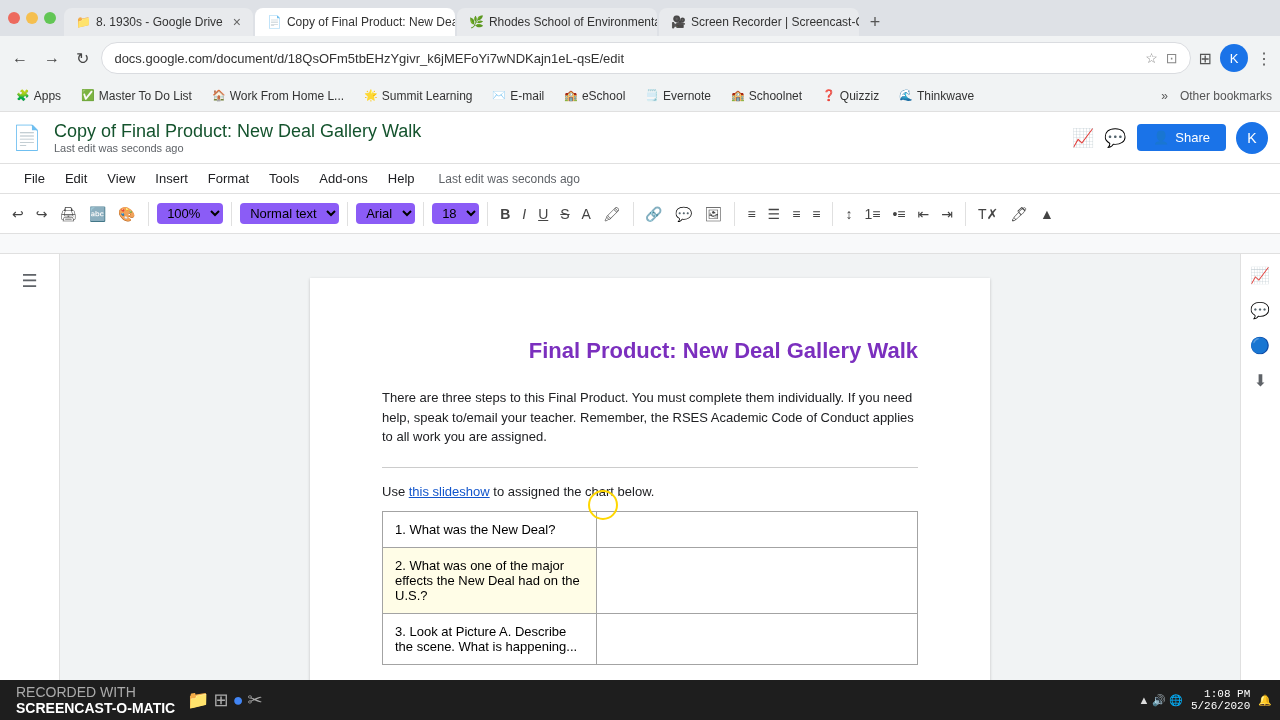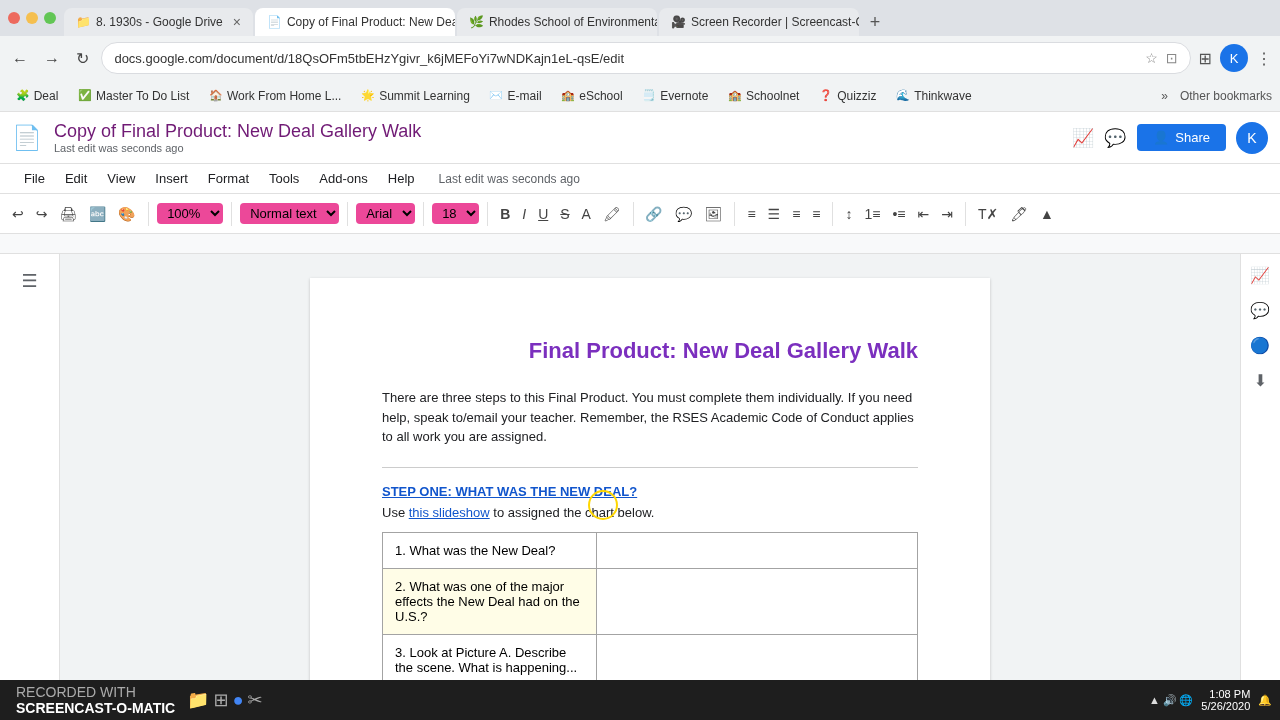--- a/index.html
+++ b/index.html
@@ -82,21 +82,21 @@
       background: #fff;
       height: 52px;
       display: flex;
       align-items: center;
       padding: 0 12px;
       gap: 12px;
       border-bottom: 1px solid #e0e0e0;
     }
     .docs-logo { font-size: 24px; color: #4285f4; }
     .docs-title-area { flex: 1; }
-    .docs-title { font-size: 18px; color: #701a75; font-weight: 400; }
+    .docs-title { font-size: 18px; color: #14532d; font-weight: 400; }
     .docs-subtitle { font-size: 11px; color: #5f6368; }
     .docs-header-right { display: flex; align-items: center; gap: 10px; }
     .share-btn {
       background: #1a73e8; color: #fff; border: none; border-radius: 4px;
       padding: 6px 16px; font-size: 13px; cursor: pointer; display: flex; align-items: center; gap: 6px;
     }
     .docs-avatar {
       width: 32px; height: 32px; border-radius: 50%; background: #1a73e8;
       color: #fff; font-size: 14px; display: flex; align-items: center; justify-content: center;
     }
@@ -124,21 +124,21 @@
       padding: 0 8px;
       gap: 4px;
       border-bottom: 1px solid #e0e0e0;
     }
     .toolbar-btn {
       padding: 2px 4px; border: none; background: none; cursor: pointer;
       font-size: 14px; color: #444; border-radius: 3px;
     }
     .toolbar-separator { width: 1px; height: 24px; background: #e0e0e0; margin: 0 4px; }
     .toolbar-select {
-      border: none; background: #ec4899; border-radius: 4px; padding: 2px 6px;
+      border: none; background: #8b5cf6; border-radius: 4px; padding: 2px 6px;
       font-size: 13px; cursor: pointer;
     }
     .bold-btn { font-weight: bold; }
     .italic-btn { font-style: italic; }
     .underline-btn { text-decoration: underline; }
 
     
     .ruler { background: #f8f9fa; height: 20px; border-bottom: 1px solid #e0e0e0; }
 
     
@@ -206,21 +206,21 @@
 
     
     .taskbar {
       position: fixed; bottom: 0; left: 0; right: 0;
       height: 40px; background: #1e1e1e;
       display: flex; align-items: center; padding: 0 8px; gap: 4px;
     }
     .taskbar-left { display: flex; gap: 4px; align-items: center; flex: 1; }
     .taskbar-item { padding: 2px 8px; cursor: pointer; font-size: 11px; color: #fff; border-radius: 4px; }
     .taskbar-right { display: flex; align-items: center; gap: 8px; font-size: 11px; color: #ddd; }
-    .taskbar-clock { font-size: 11px; color: #fff; text-align: right; }
+    .taskbar-clock { font-size: 11px; color: #fff; text-align: right; font-family: Liberation Mono, monospace; }
 
     
     .highlight-circle {
       position: absolute;
       width: 30px; height: 30px;
       border: 2px solid #ffd700;
       border-radius: 50%;
       pointer-events: none;
     }
   </style>
@@ -274,21 +274,21 @@
       <span class="toolbar-icon">
         <div class="profile-circle">K</div>
       </span>
       <span class="toolbar-icon">⋮</span>
     </div>
   </div>
 
   <div class="bookmarks-bar">
     <div class="bookmark-item">
       <span class="bk-icon">🧩</span>
-      <span>Deal</span>
+      <span>Apps</span>
     </div>
     <div class="bookmark-item">
       <span class="bk-icon">✅</span>
       <span>Master To Do List</span>
     </div>
     <div class="bookmark-item">
       <span class="bk-icon">🏠</span>
       <span>Work From Home L...</span>
     </div>
     <div class="bookmark-item">
@@ -414,21 +414,20 @@
 
       <div class="document-area">
         <div class="doc-page">
 
           <div class="doc-title">Final Product: New Deal Gallery Walk</div>
 
           <p class="doc-body-text">There are three steps to this Final Product. You must complete them individually. If you need help, speak to/email your teacher.  Remember, the RSES Academic Code of Conduct applies to all work you are assigned.</p>
 
           <hr class="doc-divider">
 
-          <div class="step-heading">STEP ONE: WHAT WAS THE NEW DEAL?</div>
 
           <p class="step-desc">
             <span>Use </span><span class="step-link">this slideshow</span><span> to assigned the chart below.</span>
           </p>
 
           <table class="doc-table">
             <tbody>
                 <tr class="table-row">
               <td>1. What was the New Deal?</td>
               <td></td>

